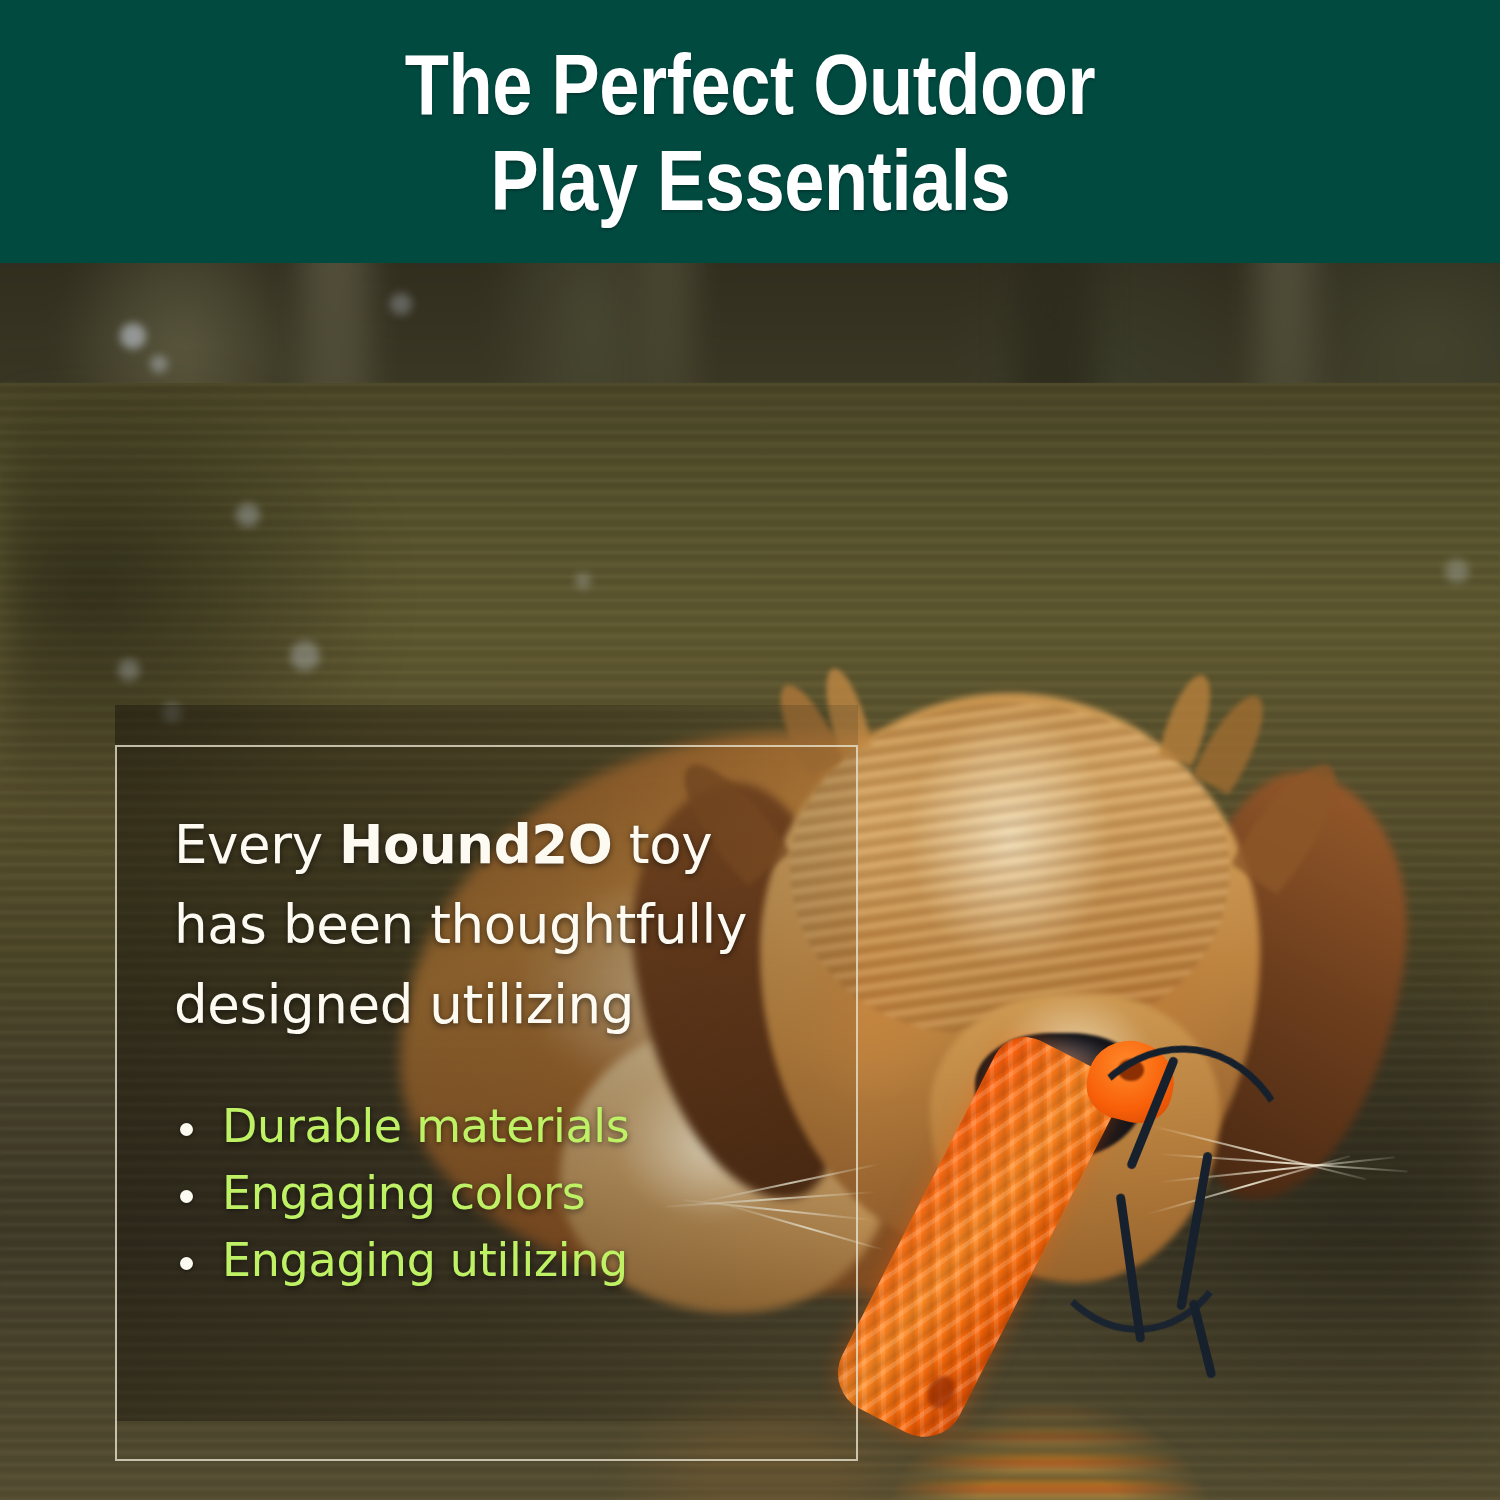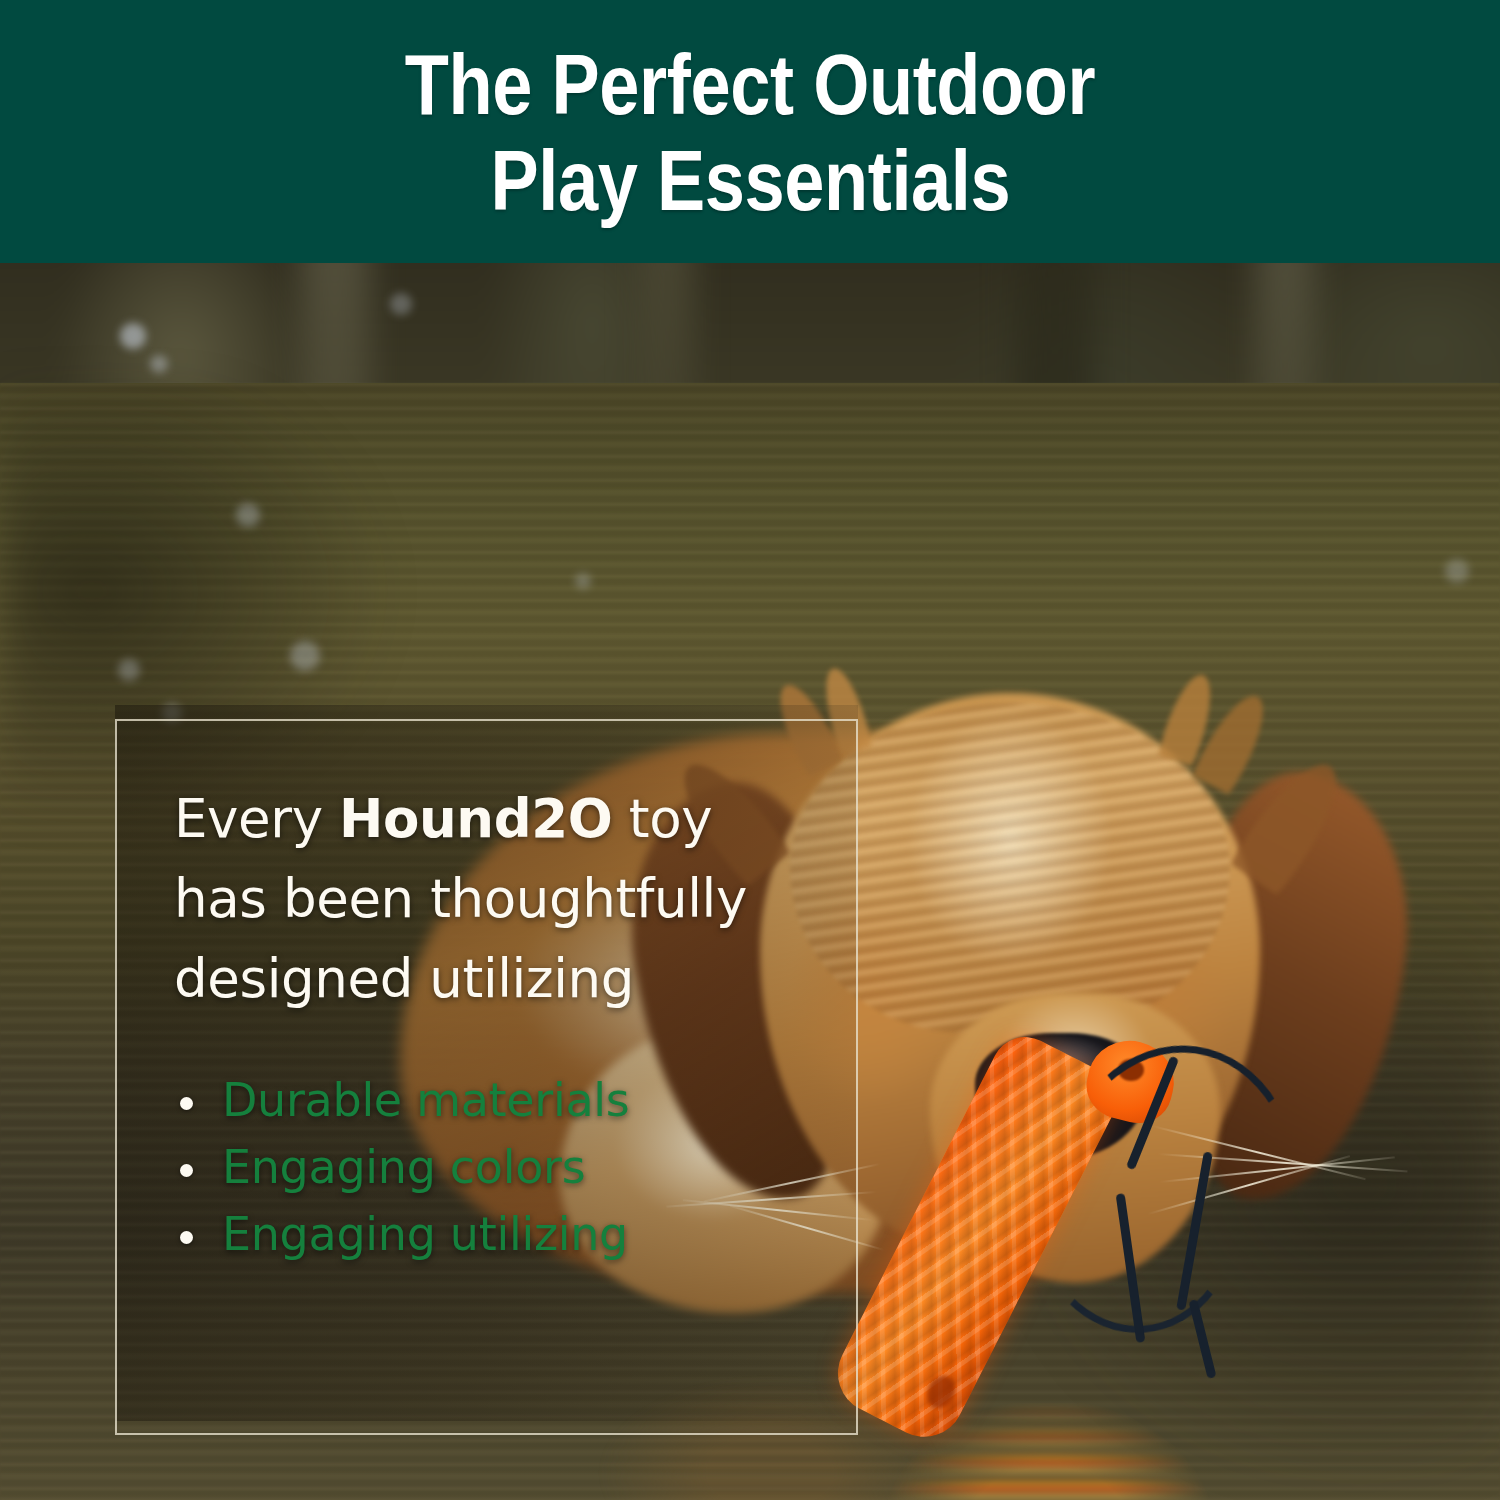--- a/index.html
+++ b/index.html
@@ -292,21 +292,21 @@
     background:repeating-linear-gradient(180deg,
       rgba(190,132,62,0.32) 0px, rgba(190,132,62,0.32) 5px,
       rgba(90,62,30,0.22) 8px, rgba(90,62,30,0.22) 15px);
     filter:blur(5px);
     mask-image:radial-gradient(ellipse 210px 120px at 50% 40%, #000 30%, transparent 82%);
     -webkit-mask-image:radial-gradient(ellipse 210px 120px at 50% 40%, #000 30%, transparent 82%);
   }
 
   
   .text-panel {
-    position:absolute; left:115px; top:719px;
+    position:absolute; left:115px; top:745px;
     width:743px; height:716px;
     border:2px solid rgba(235,228,208,0.78);
     z-index:30;
     padding:58px 0 0 57px;
   }
   .panel-lead {
     color:#fdfaf2;
     font-family:"DejaVu Sans", sans-serif;
     font-size:53px;
     line-height:80px;
@@ -315,21 +315,21 @@
     text-shadow:0 2px 6px rgba(0,0,0,0.55);
     white-space:nowrap;
   }
   .panel-lead b { font-weight:700; }
   .bullets {
     margin-top:48px;
     list-style:none;
   }
   .bullets li {
     position:relative;
-    color:#15803d;
+    color:#bef264;
     font-family:"DejaVu Sans", sans-serif;
     font-size:46px;
     line-height:67px;
     font-weight:400;
     letter-spacing:-0.3px;
     padding-left:48px;
     text-shadow:0 2px 6px rgba(0,0,0,0.55);
     white-space:nowrap;
   }
   .bullets li::before {

